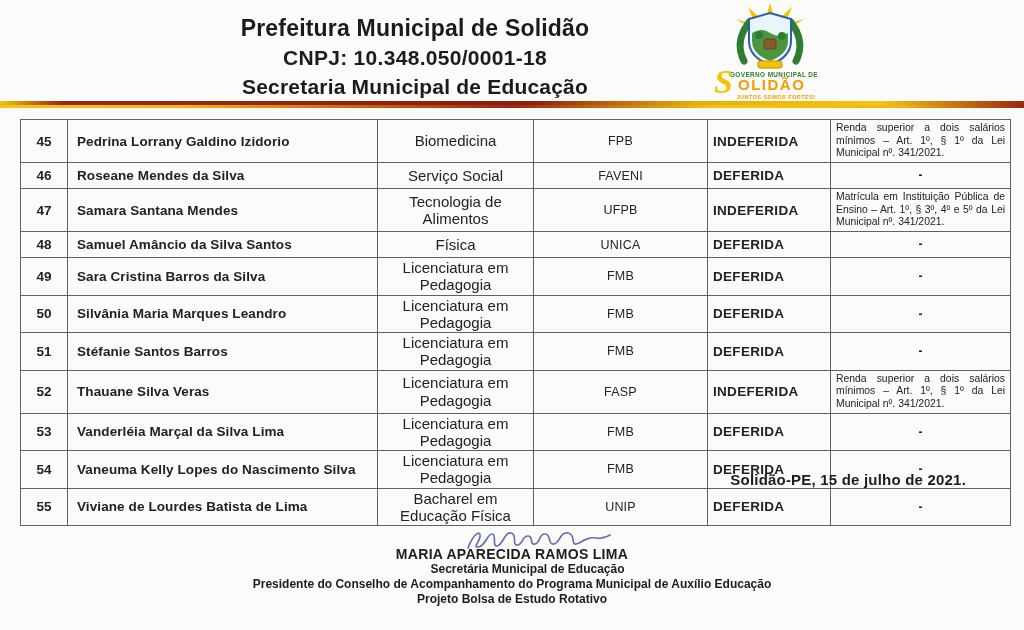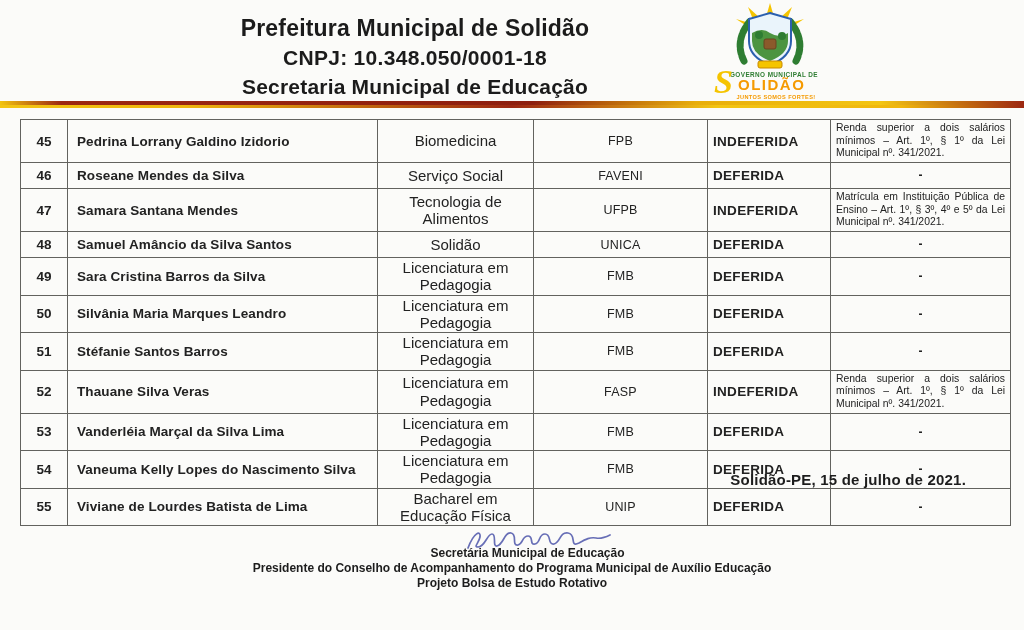--- a/index.html
+++ b/index.html
@@ -148,21 +148,21 @@
       <td class="c-name">Samara Santana Mendes</td>
       <td class="c-course">Tecnologia de Alimentos</td>
       <td class="c-inst">UFPB</td>
       <td class="c-status">INDEFERIDA</td>
       <td class="c-obs">Matrícula em Instituição Pública de Ensino – Art. 1º, § 3º, 4º e 5º da Lei Municipal nº. 341/2021.</td>
     </tr>
 
     <tr>
       <td class="c-num">48</td>
       <td class="c-name">Samuel Amâncio da Silva Santos</td>
-      <td class="c-course">Solidão</td>
+      <td class="c-course">Física</td>
       <td class="c-inst">UNICA</td>
       <td class="c-status">DEFERIDA</td>
       <td class="c-obs dash">-</td>
     </tr>
 
     <tr>
       <td class="c-num">49</td>
       <td class="c-name">Sara Cristina Barros da Silva</td>
       <td class="c-course">Licenciatura em Pedagogia</td>
       <td class="c-inst">FMB</td>
@@ -225,18 +225,19 @@
     </tr>
   </tbody>
   </table>
 
   <div class="dateline">Solidão-PE, 15 de julho de 2021.</div>
 
   <div class="sig-block">
     <svg class="sig-script" width="150" height="32" viewBox="0 0 150 32">
       <path d="M4 24 C10 8 17 6 16 13 C15 19 9 23 14 23 C21 23 23 10 28 10 C33 10 28 23 33 22 C40 20 40 8 47 9 C54 10 47 22 54 21 C59 20 58 12 64 12 C70 12 65 21 71 20 C77 19 74 10 81 10 C88 10 83 21 90 20 C97 18 95 8 104 9 C113 10 105 24 115 19 C122 15 126 13 132 14 C137 15 142 13 146 11" fill="none" stroke="#5a62b0" stroke-width="1.7" stroke-linecap="round" opacity="0.92"></path>
     </svg>
+    <div class="sig-name">MARIA APARECIDA RAMOS LIMA</div>
     <div class="sig-role1">Secretária Municipal de Educação</div>
     <div class="sig-role2">Presidente do Conselho de Acompanhamento do Programa Municipal de Auxílio Educação</div>
     <div class="sig-role3">Projeto Bolsa de Estudo Rotativo</div>
   </div>
 
 </div>
 
 </body></html>

